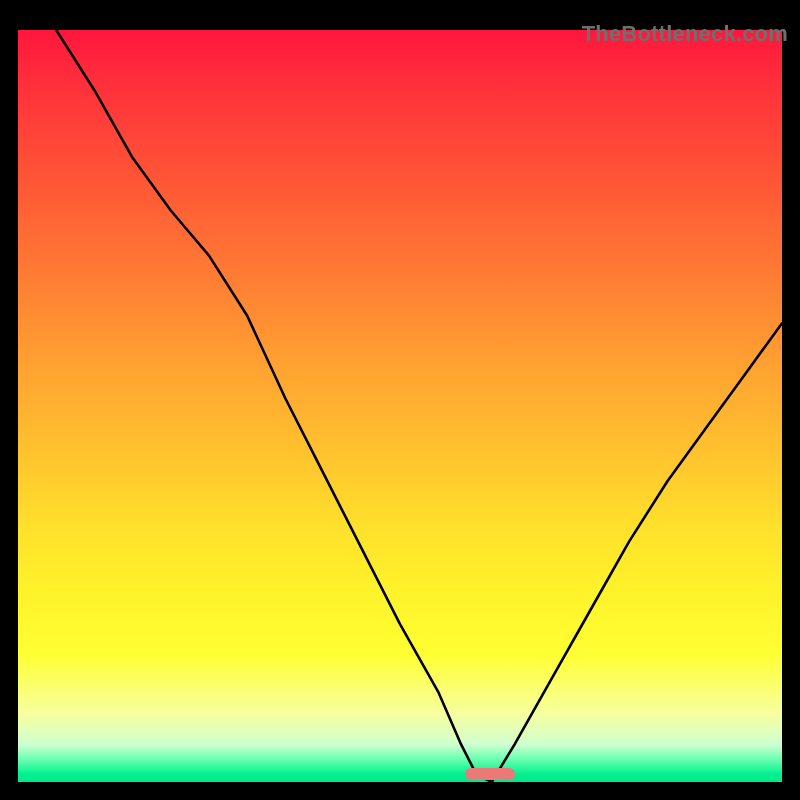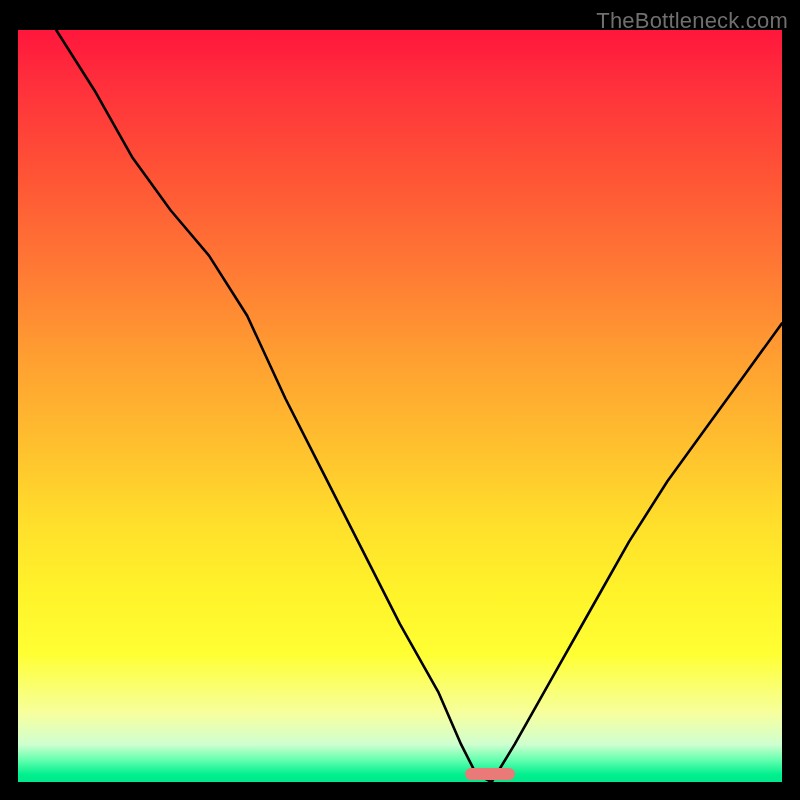--- a/index.html
+++ b/index.html
@@ -11,25 +11,25 @@
     font-family: Arial, Helvetica, sans-serif;
   }
   .wrap {
     position: relative;
     width: 800px;
     height: 800px;
     background: #000;
   }
   .watermark {
     position: absolute;
-    top: 8px;
+    top: 21px;
     right: 12px;
     color: #6f6f6f;
     font-size: 22px;
-    font-weight: 400;
+    font-weight: 700;
     letter-spacing: 0.2px;
     z-index: 20;
   }
   .plot {
     position: absolute;
     left: 18px;
     top: 30px;
     width: 764px;
     height: 752px;
     overflow: hidden;

